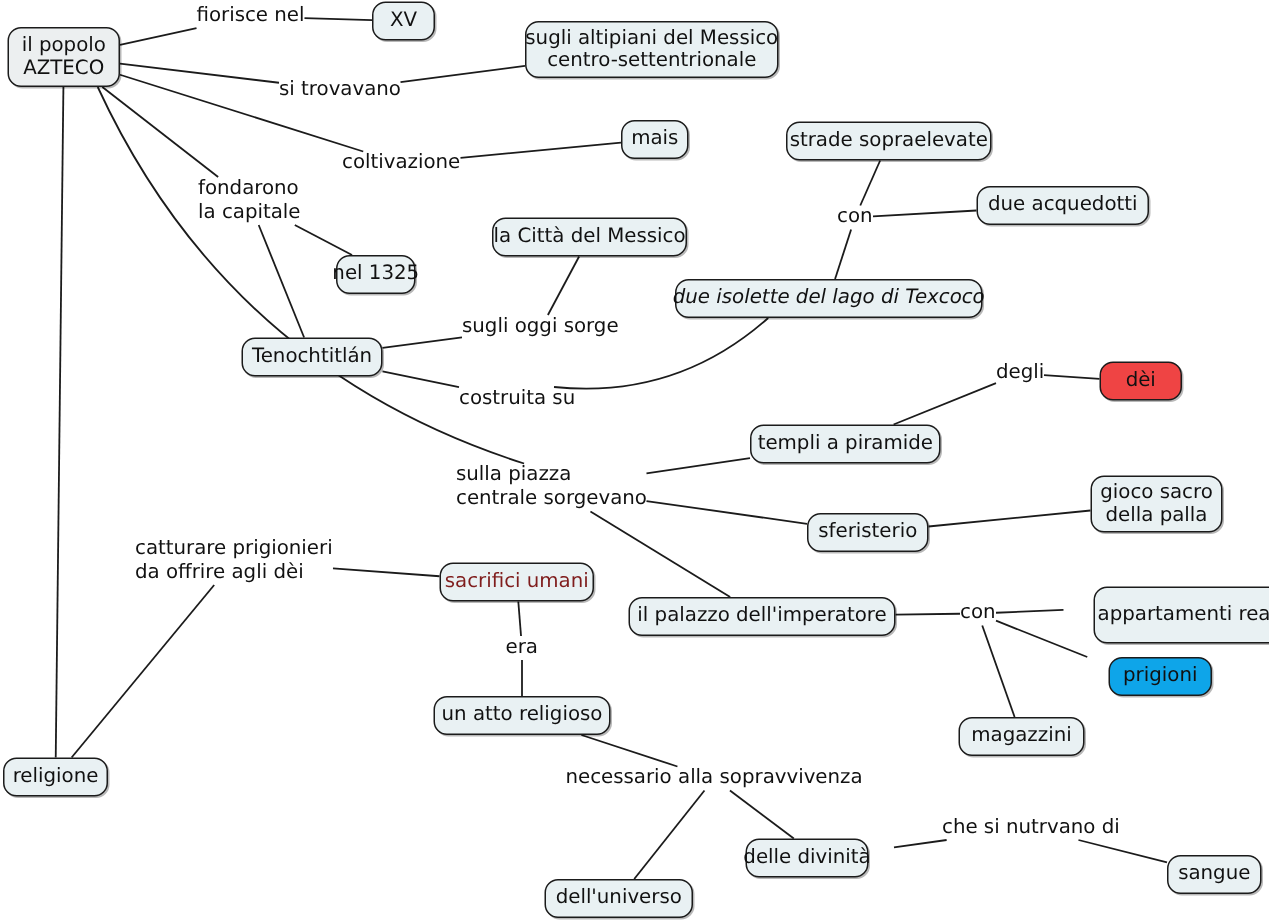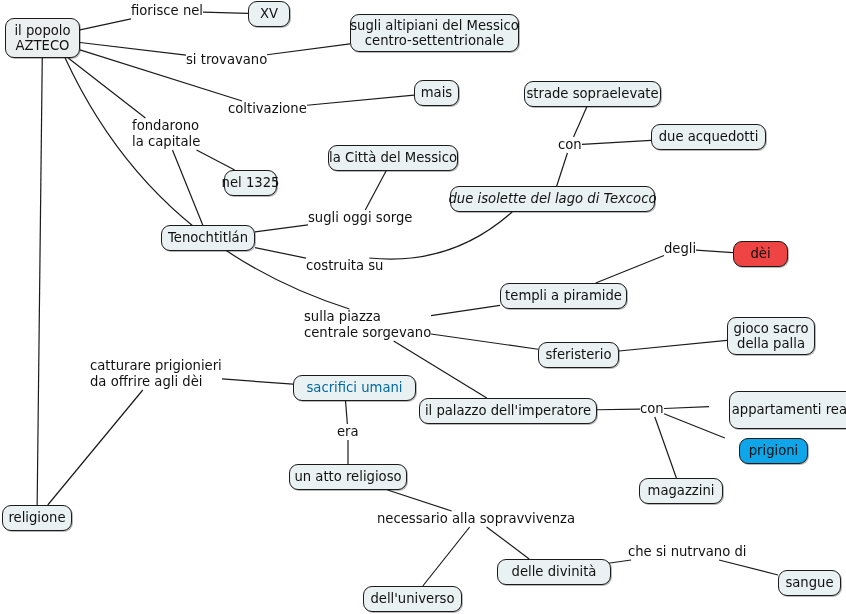--- a/index.html
+++ b/index.html
@@ -109,28 +109,28 @@
       <div class="node" style="left: 651px; top: 124px; width: 115px; height: 26px; background: rgb(233, 241, 243); border-color: rgb(27, 27, 27); color: rgb(17, 17, 17);">due acquedotti</div>
       <div class="node" style="left: 224px; top: 170px; width: 53px; height: 26px; background: rgb(233, 241, 243); border-color: rgb(27, 27, 27); color: rgb(17, 17, 17);">nel 1325</div>
       <div class="node" style="left: 328px; top: 145px; width: 130px; height: 26px; background: rgb(233, 241, 243); border-color: rgb(27, 27, 27); color: rgb(17, 17, 17);">la Città del Messico</div>
       <div class="node" style="left: 450px; top: 186px; width: 205px; height: 26px; background: rgb(233, 241, 243); border-color: rgb(27, 27, 27); color: rgb(17, 17, 17); font-style: italic;">due isolette del lago di Texcoco</div>
       <div class="node" style="left: 161px; top: 225px; width: 94px; height: 26px; background: rgb(233, 241, 243); border-color: rgb(27, 27, 27); color: rgb(17, 17, 17);">Tenochtitlán</div>
       <div class="node" style="left: 733px; top: 241px; width: 55px; height: 26px; background: #ef4444; border-color: rgb(27, 27, 27); color: rgb(17, 17, 17);">dèi</div>
       <div class="node" style="left: 500px; top: 283px; width: 127px; height: 26px; background: rgb(233, 241, 243); border-color: rgb(27, 27, 27); color: rgb(17, 17, 17);">templi a piramide</div>
       <div class="node" style="left: 727px; top: 317px; width: 88px; height: 38px; background: rgb(233, 241, 243); border-color: rgb(27, 27, 27); color: rgb(17, 17, 17);">gioco sacro
 della palla</div>
       <div class="node" style="left: 538px; top: 342px; width: 81px; height: 26px; background: rgb(233, 241, 243); border-color: rgb(27, 27, 27); color: rgb(17, 17, 17);">sferisterio</div>
-      <div class="node" style="left: 293px; top: 375px; width: 123px; height: 26px; background: rgb(233, 241, 243); border-color: rgb(27, 27, 27); color: #0369a1;">sacrifici umani</div>
+      <div class="node" style="left: 293px; top: 375px; width: 103px; height: 26px; background: rgb(233, 241, 243); border-color: rgb(27, 27, 27); color: #7f1d1d;">sacrifici umani</div>
       <div class="node" style="left: 419px; top: 398px; width: 178px; height: 26px; background: rgb(233, 241, 243); border-color: rgb(27, 27, 27); color: rgb(17, 17, 17);">il palazzo dell'imperatore</div>
       <div class="node" style="left: 729px; top: 391px; width: 128px; height: 38px; background: rgb(233, 241, 243); border-color: rgb(27, 27, 27); color: rgb(17, 17, 17);">appartamenti reali</div>
       <div class="node" style="left: 723px; top: 438px; width: 69px; height: 26px; background: #0ea5e9; border-color: rgb(27, 27, 27); color: rgb(17, 17, 17); margin-left: 16px;">prigioni</div>
       <div class="node" style="left: 639px; top: 478px; width: 84px; height: 26px; background: rgb(233, 241, 243); border-color: rgb(27, 27, 27); color: rgb(17, 17, 17);">magazzini</div>
       <div class="node" style="left: 289px; top: 464px; width: 118px; height: 26px; background: rgb(233, 241, 243); border-color: rgb(27, 27, 27); color: rgb(17, 17, 17);">un atto religioso</div>
       <div class="node" style="left: 2px; top: 505px; width: 70px; height: 26px; background: rgb(233, 241, 243); border-color: rgb(27, 27, 27); color: rgb(17, 17, 17);">religione</div>
-      <div class="node" style="left: 497px; top: 559px; width: 114px; height: 26px; background: rgb(233, 241, 243); border-color: rgb(27, 27, 27); color: rgb(17, 17, 17);">delle divinità</div>
+      <div class="node" style="left: 497px; top: 559px; width: 82px; height: 26px; background: rgb(233, 241, 243); border-color: rgb(27, 27, 27); color: rgb(17, 17, 17);">delle divinità</div>
       <div class="node" style="left: 778px; top: 570px; width: 63px; height: 26px; background: rgb(233, 241, 243); border-color: rgb(27, 27, 27); color: rgb(17, 17, 17);">sangue</div>
       <div class="node" style="left: 363px; top: 586px; width: 99px; height: 26px; background: rgb(233, 241, 243); border-color: rgb(27, 27, 27); color: rgb(17, 17, 17);">dell'universo</div>
     </div>
   <div id="labels-layer">
       <div class="label" style="left: 131px; top: 3px; color: rgb(17, 17, 17);">fiorisce nel</div>
       <div class="label" style="left: 186px; top: 52px; color: rgb(17, 17, 17);">si trovavano</div>
       <div class="label" style="left: 228px; top: 101px; color: rgb(17, 17, 17);">coltivazione</div>
       <div class="label" style="left: 132px; top: 118px; color: rgb(17, 17, 17);">fondarono
 la capitale</div>
       <div class="label" style="left: 558px; top: 137px; color: rgb(17, 17, 17);">con</div>

